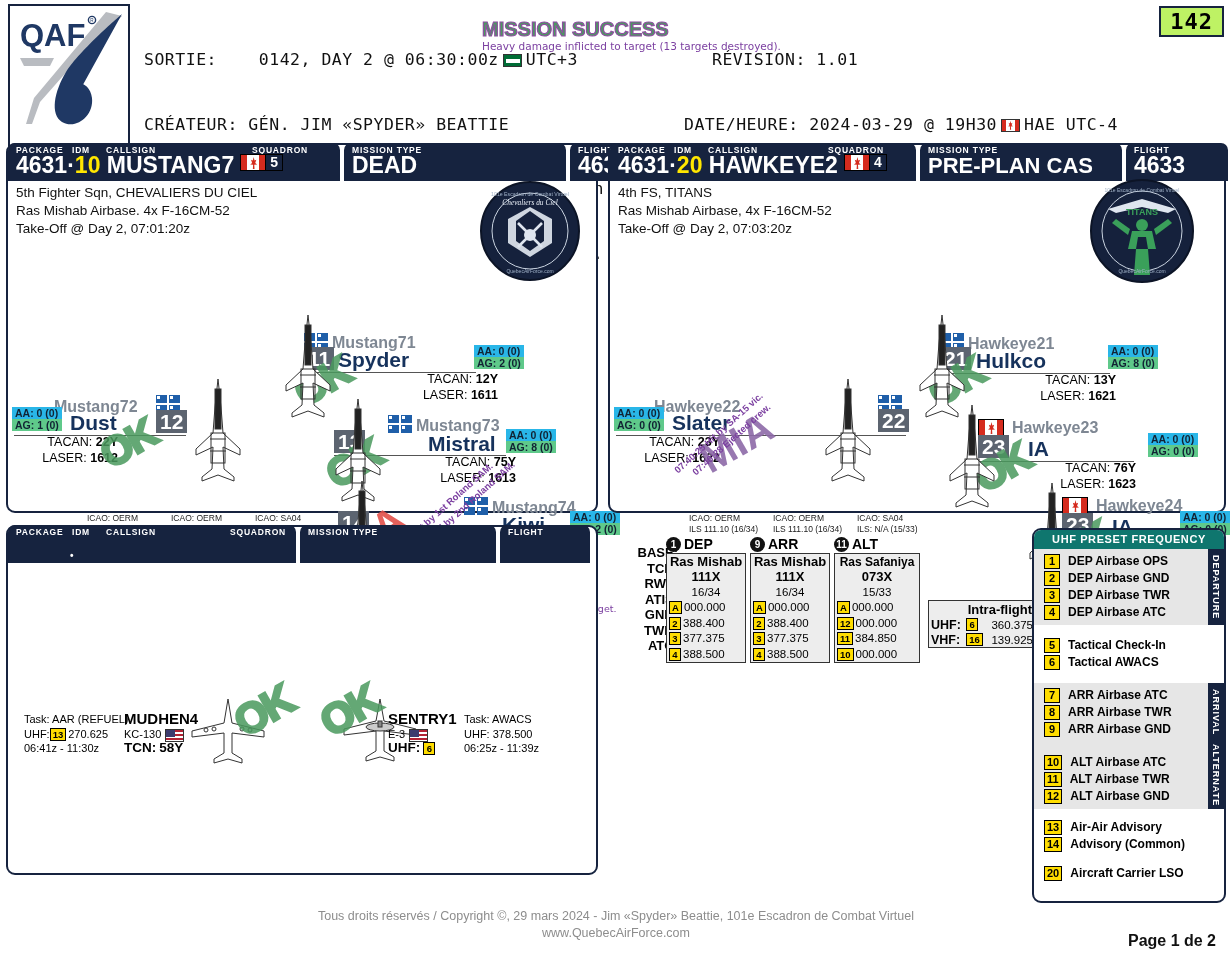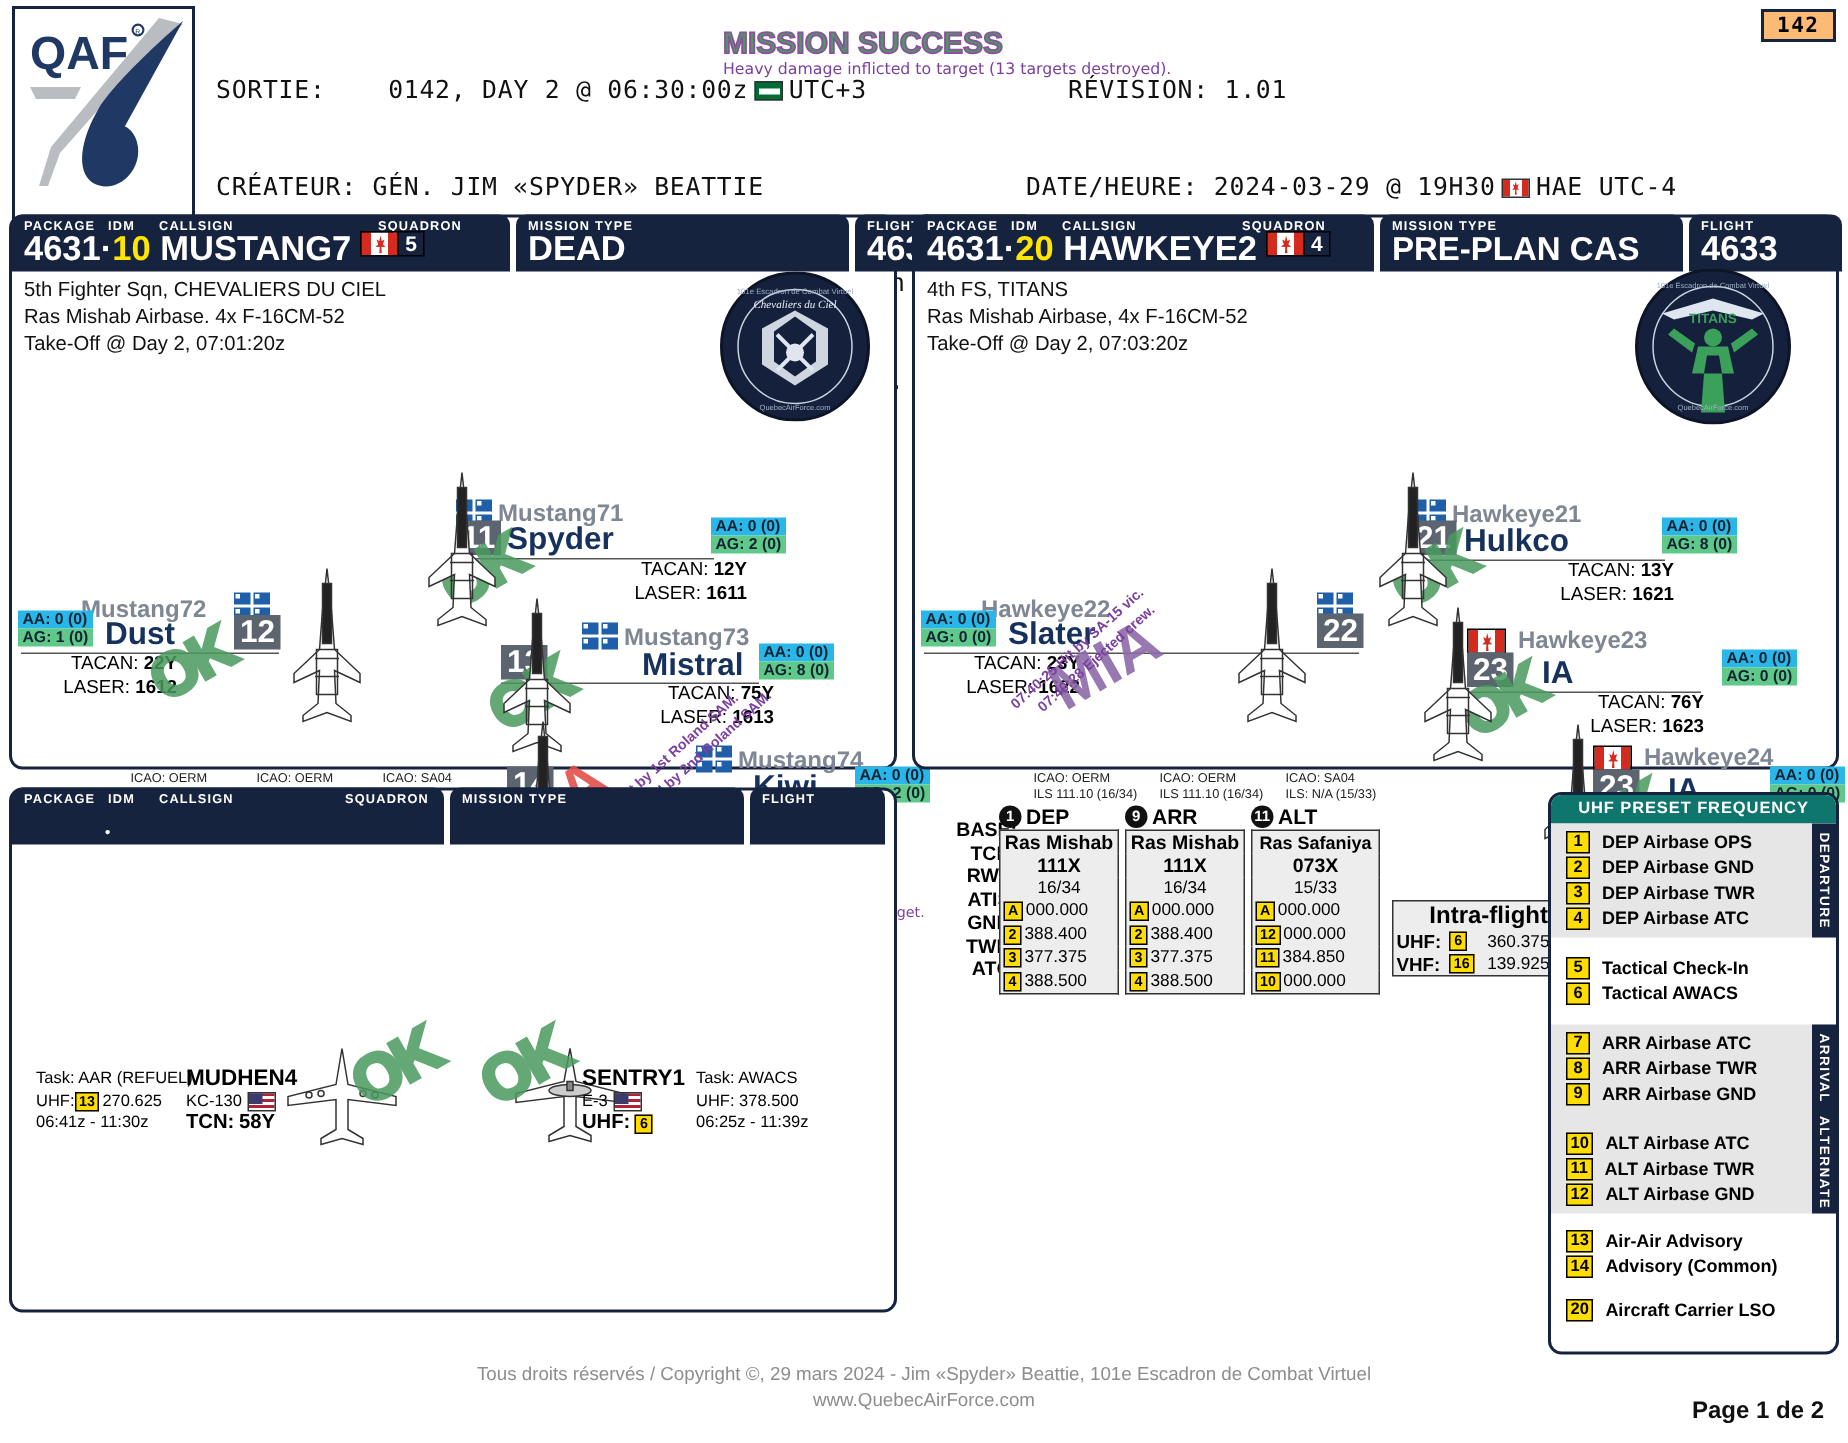--- a/index.html
+++ b/index.html
@@ -33,22 +33,22 @@
   .fl-ca:after{ content:""; position:absolute; left:6px; top:1px; width:5px; height:9px;
       background:#d52b1e; clip-path:polygon(50% 0,62% 30%,88% 22%,72% 50%,100% 62%,58% 64%,62% 100%,38% 100%,42% 64%,0 62%,28% 50%,12% 22%,38% 30%); }
   .fl-fr { background: linear-gradient(90deg,#002654 0 33%, #fff 33% 66%, #ce1126 66% 100%); }
   .fl-sa { background:#006c35; }
   .fl-sa:after { content:""; position:absolute; left:2px; top:4px; width:14px; height:4px;
       background:#fff; }
   .fl-us { background:repeating-linear-gradient(180deg,#b22234 0 2px,#fff 2px 4px); }
   .fl-us:after { content:""; position:absolute; left:0; top:0; width:9px; height:7px; background:#3c3b6e; }
 
   #page-badge {
-    position:absolute; right:8px; top:6px; border:2px solid #16233f; background:#fdba74;
-    padding:1px 9px; font-size:14px; font-weight:bold; letter-spacing:1px;
+    position:absolute; right:8px; top:6px; border:2px solid #16233f; background:#bef264;
+    padding:1px 9px; font-size:22px; font-weight:bold; letter-spacing:1px;
   }
   #mission-success-hdr {
     position:absolute; left:482px; top:18px; width:210px;
     pointer-events:none;
   }
   #mission-success-hdr .ms-title {
     font-size:20px; font-weight:bold; color:#4a9a5e; letter-spacing:0px;
     -webkit-text-stroke:1.2px #8d4fa0; white-space:nowrap;
   }
   #mission-success-hdr .ms-sub {
@@ -152,21 +152,21 @@
             white-space:nowrap; }
   .abcol td.v { font-weight:bold; font-size:13px; }
   .abcol td.f { text-align:left; padding-left:2px; }
   .preset { background:#ffdd00; border:1px solid #000; font-weight:bold; font-size:9.5px;
             padding:0 2px; margin-right:2px; display:inline-block; min-width:12px;
             text-align:center; line-height:11px; }
   .rowlbl { position:absolute; font-size:13px; font-weight:bold; text-align:right;
             line-height:15.5px; }
 
   .infl { position:absolute; border:1px solid #333; background:#ededed; width:108px; }
-  .infl .t { font-size:16px; font-weight:bold; text-align:right; padding:1px 3px 0 12px; }
+  .infl .t { font-size:13px; font-weight:bold; text-align:right; padding:1px 3px 0 12px; }
   .infl table { border-collapse:collapse; width:100%; }
   .infl td { font-size:11.5px; padding:0 2px; height:15px; }
   .infl td.l { font-weight:bold; font-size:12.5px; }
   .infl td.n { text-align:right; }
 
   .taskbox { position:absolute; font-size:11.5px; line-height:14px; color:#111;
              border-left:1px solid #333; padding-left:4px; }
   .ms-overlay { position:absolute; pointer-events:none; }
   .ms-overlay .t { font-size:13px; font-weight:bold; color:#4a9a5e;
              -webkit-text-stroke:0.9px #8d4fa0; white-space:nowrap; }

